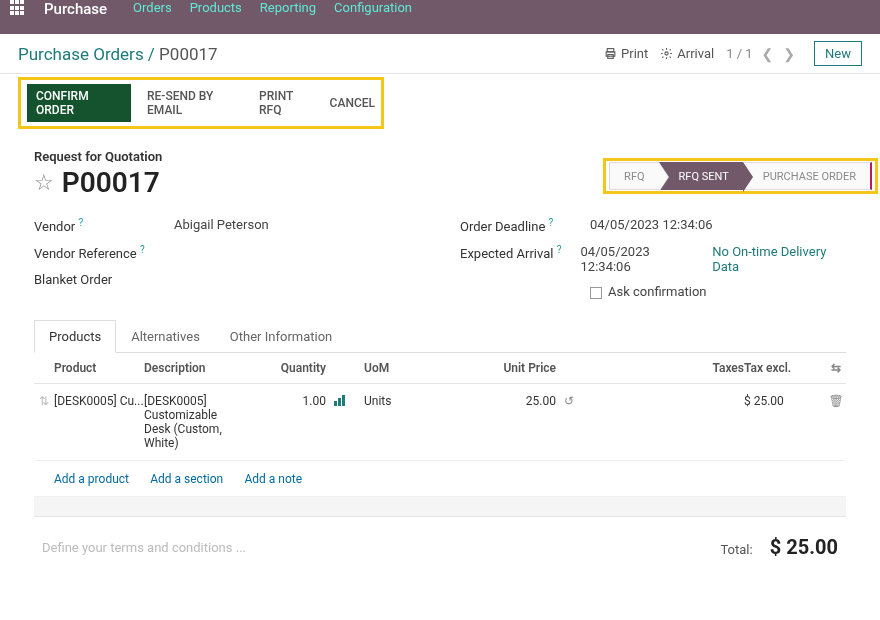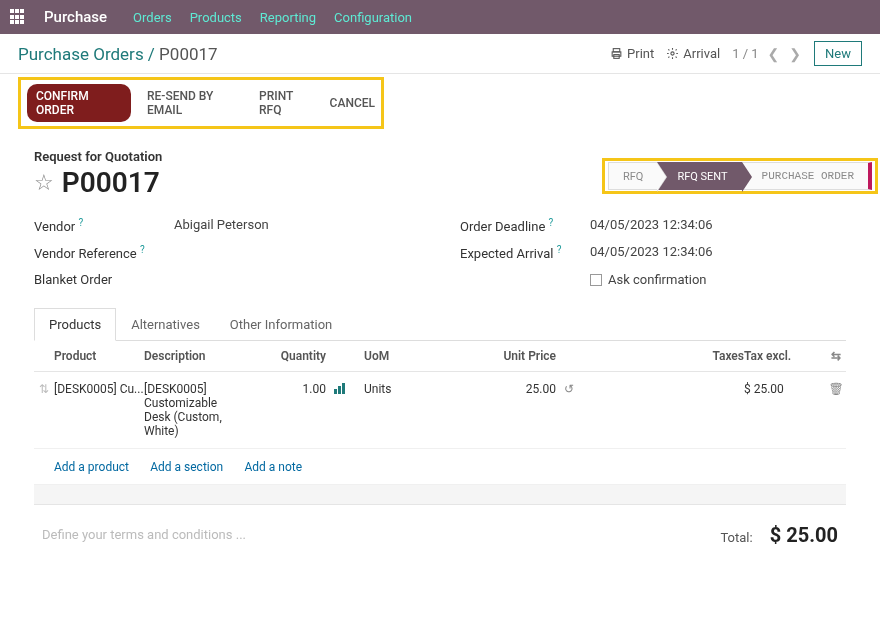--- a/index.html
+++ b/index.html
@@ -1,48 +1,48 @@
 <!DOCTYPE html>
 <html><head>
 <meta charset="utf-8">
 <style>
   * { box-sizing: border-box; margin: 0; padding: 0; }
   body { font-family: -apple-system, BlinkMacSystemFont, "Segoe UI", Roboto, sans-serif; font-size: 13px; color: #333; background: #fff; width: 880px; height: 620px; overflow: hidden; }
   
-  .topbar { background: #71596a; color: #fff; height: 34px; display: flex; align-items: center; padding: 0 10px; gap: 18px; }
+  .topbar { background: #71596a; color: #fff; height: 34px; display: flex; padding: 0 10px; gap: 18px; }
   .apps-icon { width: 16px; height: 16px; display: inline-flex; flex-wrap: wrap; gap: 1px; }
   .apps-icon span { width: 4px; height: 4px; background: #fff; }
   .topbar .appname { font-weight: 500; font-size: 15px; margin-right: 8px; }
   .topbar .navitem { color: #5eead4; font-size: 13px; cursor: pointer; }
   
   .header { height: 40px; display: flex; align-items: center; justify-content: space-between; padding: 0 18px; border-bottom: 1px solid #e5e5e5; }
   .breadcrumb { color: #1f7a7a; font-size: 17px; }
   .breadcrumb .current { color: #555; }
   .header-right { display: flex; align-items: center; gap: 12px; color: #555; }
   .header-right .btn { cursor: pointer; display: inline-flex; align-items: center; gap: 4px; }
   .pager { display: flex; align-items: center; gap: 8px; color: #888; }
   .pager .pg-arrow { color: #aaa; font-size: 14px; cursor: pointer; padding: 0 1px; }
-  .new-btn { border: 1.5px solid #1f7a7a; color: #1f7a7a; padding: 4px 10px; cursor: pointer; font-size: 13px; margin-left: 0; }
+  .new-btn { border: 1.5px solid #1f7a7a; color: #1f7a7a; padding: 4px 10px; cursor: pointer; font-size: 13px; margin-left: 6px; }
   
   .actionbar-wrap { border: 3px solid #f5c518; border-top-width: 3px; display: flex; align-items: center; padding: 4px 6px; margin: 3px 18px 0 18px; width: 366px; }
   .actionbar { display: flex; align-items: center; gap: 16px; }
-  .btn-primary { background: #7f1d1d; color: #fff; padding: 5px 9px; font-size: 12px; font-weight: 500; cursor: pointer; border-radius: 10px; }
+  .btn-primary { background: #14532d; color: #fff; padding: 5px 9px; font-size: 12px; font-weight: 500; cursor: pointer; }
   .btn-secondary { color: #555; font-size: 12px; font-weight: 500; cursor: pointer; }
   
   .statusbar-wrap { border: 3px solid #f5c518; position: absolute; top: 81px; right: 2px; padding: 1px 3px; }
   .statusbar { display: flex; align-items: center; height: 28px; }
   .status-step { position: relative; padding: 0 14px 0 20px; height: 28px; display: flex; align-items: center; font-size: 11px; color: #8a8a8a; background: #fafafa; border-top: 1px solid #ddd; border-bottom: 1px solid #ddd; }
   .status-step::after { content: ""; position: absolute; right: -9px; top: 0; width: 0; height: 0; border-top: 14px solid transparent; border-bottom: 14px solid transparent; border-left: 9px solid #fafafa; z-index: 2; }
   .status-step::before { content: ""; position: absolute; right: -10px; top: -1px; width: 0; height: 0; border-top: 15px solid transparent; border-bottom: 15px solid transparent; border-left: 10px solid #ddd; z-index: 1; }
   .status-step.first { padding-left: 14px; border-left: 1px solid #ddd; }
   .status-step.active { background: #71596a; color: #fff; border-color: #71596a; }
   .status-step.active::after { border-left-color: #71596a; }
   .status-step.active::before { border-left-color: #71596a; }
   .status-step.last::after, .status-step.last::before { display: none; }
-  .status-step.last { border-right: 4px solid #be185d; font-family: Liberation Mono, monospace; }
+  .status-step.last { border-right: 2px solid #be185d; }
   
   .form-area { padding: 20px 34px 10px 34px; }
   .rfq-label { font-size: 13px; color: #333; margin-bottom: 2px; font-weight: 600; }
   .title-row { display: flex; align-items: center; gap: 8px; }
   .star { font-size: 22px; color: #888; cursor: pointer; }
   .title { font-size: 28px; font-weight: 600; color: #222; }
   
   .fields { display: flex; gap: 40px; margin-top: 18px; }
   .fcol { flex: 1; }
   .frow { display: flex; align-items: flex-start; margin-bottom: 10px; font-size: 13px; }
@@ -172,20 +172,21 @@
       </div>
     </div>
     <div class="fcol">
       <div class="frow">
         <div class="flabel" style="width:130px"><span>Order Deadline</span> <sup class="sup">?</sup></div>
         <div class="fvalue">04/05/2023 12:34:06</div>
       </div>
       <div class="frow">
         <div class="flabel" style="width:130px"><span>Expected Arrival</span> <sup class="sup">?</sup></div>
         <div class="fvalue">04/05/2023 12:34:06</div>
+        <span class="ontime">No On-time Delivery Data</span>
       </div>
       <div class="frow">
         <div class="flabel" style="width:130px"></div>
         <div class="fvalue">
           <span class="checkbox"></span><span>Ask confirmation</span>
         </div>
       </div>
     </div>
   </div>
 

